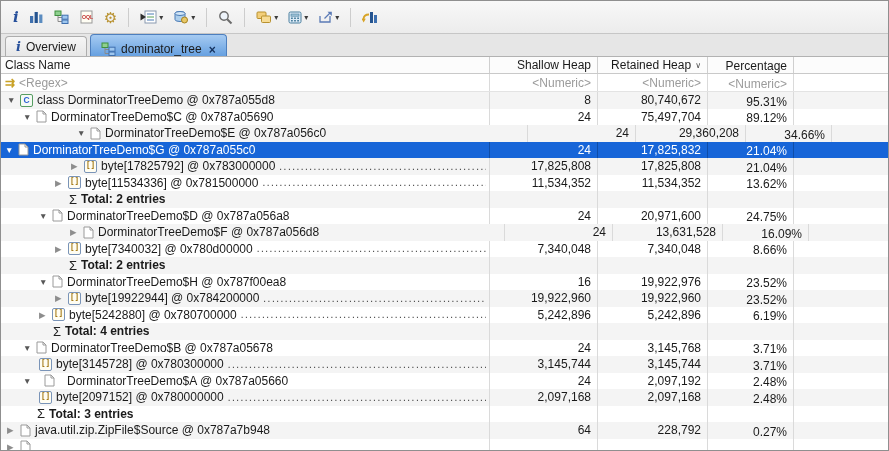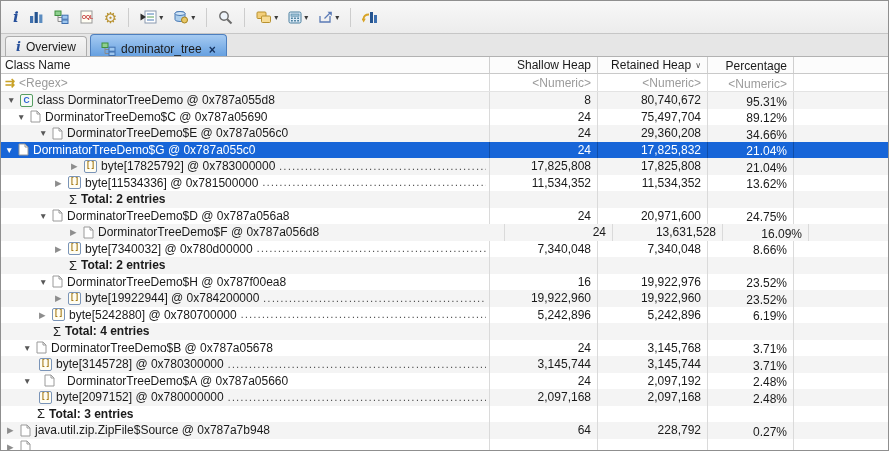--- a/index.html
+++ b/index.html
@@ -258,21 +258,21 @@
           </div>
           <div class="cell c2">
             <span>80,740,672</span>
           </div>
           <div class="cell c3">
             <span>95.31%</span>
           </div>
           <div class="cell cfill"></div>
         </div>
         <div class="row">
-          <div class="cell c0 treecell" style="padding-left: 16px;">
+          <div class="cell c0 treecell" style="padding-left: 22px;">
             <span class="exp expanded"></span>
             <span class="iconbox">
               <svg width="11" height="13">
                 <path d="M1 1 L7 1 L10 4 L10 12 L1 12 Z" fill="#ffffff" stroke="#9a9a9a"></path>
                 <path d="M7 1 L7 4 L10 4" fill="none" stroke="#9a9a9a"></path>
               </svg>
             </span>
             <span class="row-label">DorminatorTreeDemo$C @ 0x787a05690</span>
           </div>
           <div class="cell c1">
@@ -280,21 +280,21 @@
           </div>
           <div class="cell c2">
             <span>75,497,704</span>
           </div>
           <div class="cell c3">
             <span>89.12%</span>
           </div>
           <div class="cell cfill"></div>
         </div>
         <div class="row">
-          <div class="cell c0 treecell" style="padding-left: 38px;">
+          <div class="cell c0 treecell" style="padding-left: 38px; margin-left: 38px;">
             <span class="exp expanded"></span>
             <span class="iconbox">
               <svg width="11" height="13">
                 <path d="M1 1 L7 1 L10 4 L10 12 L1 12 Z" fill="#ffffff" stroke="#9a9a9a"></path>
                 <path d="M7 1 L7 4 L10 4" fill="none" stroke="#9a9a9a"></path>
               </svg>
             </span>
             <span class="row-label">DorminatorTreeDemo$E @ 0x787a056c0</span>
           </div>
           <div class="cell c1">

